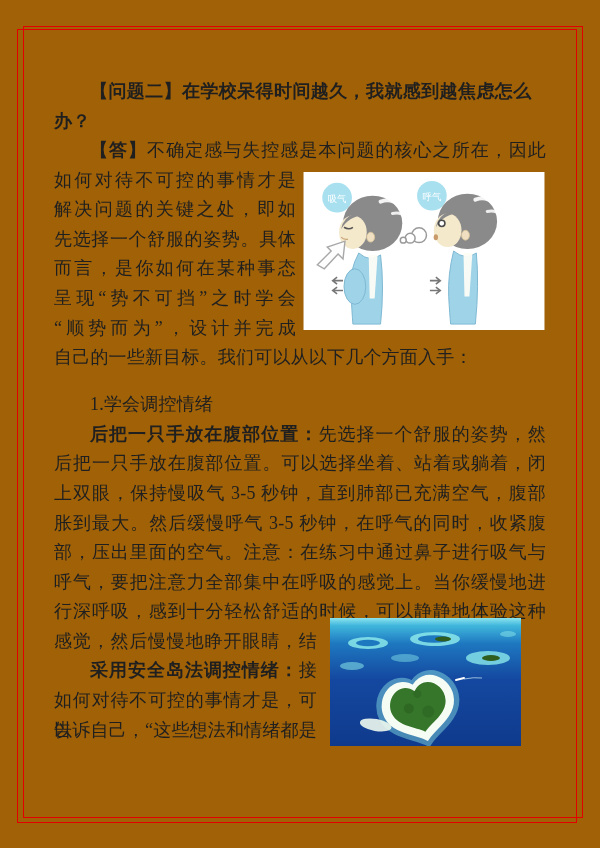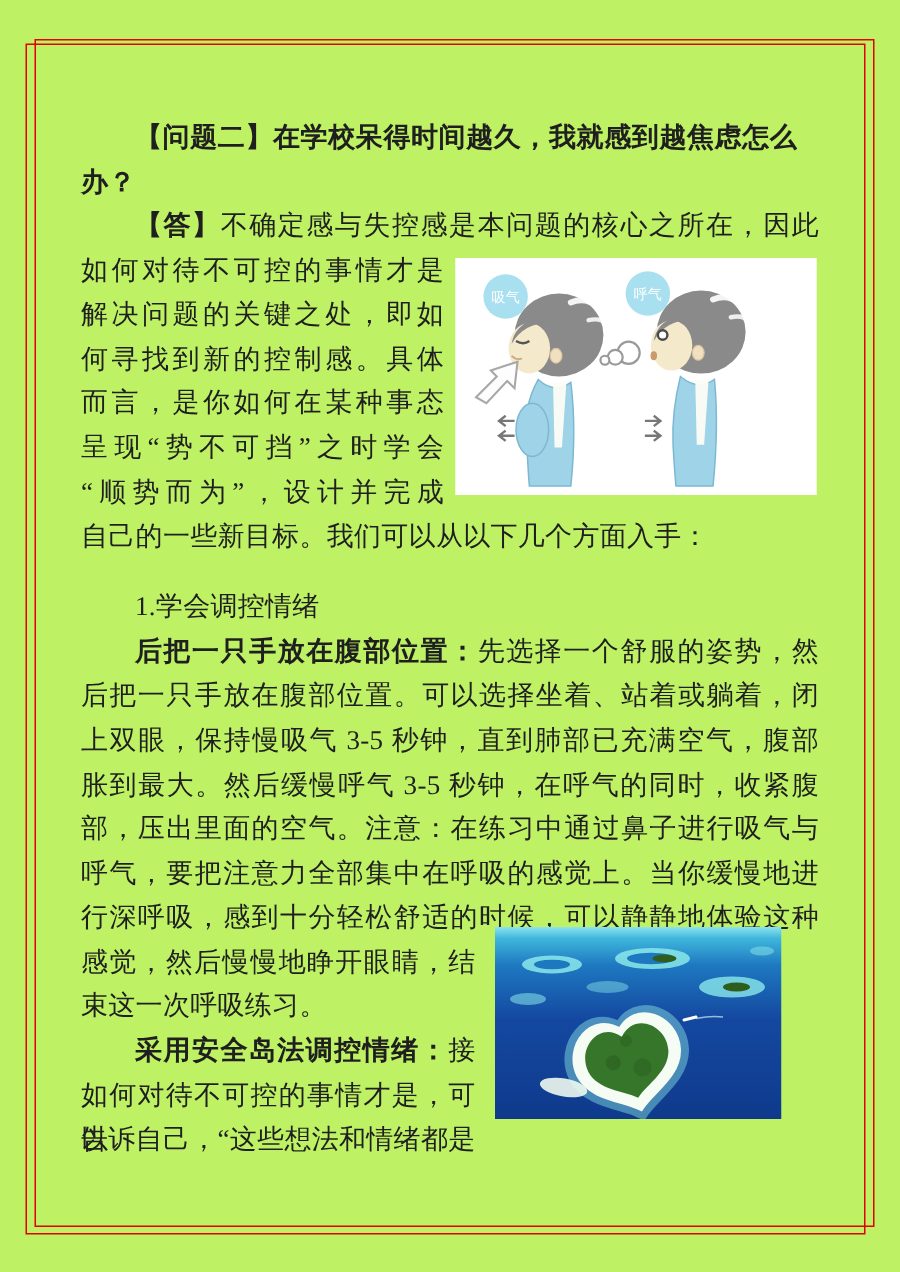--- a/index.html
+++ b/index.html
@@ -1,17 +1,17 @@
 <!DOCTYPE html>
 <html><head>
 <meta charset="utf-8">
 <style>
   html,body { margin:0; padding:0; background:#ffffff; }
   .page {
-    position:relative; width:600px; height:848px; background:#bef264;
+    position:relative; width:600px; height:848px; background:#a16207;
     overflow:hidden;
     font-family:"Liberation Serif","DejaVu Serif",serif;
     color:#1f1f1f;
   }
   .frame { position:absolute; border:1.6px solid #e30000; pointer-events:none; }
   .frame-a { left:17px; top:29px; width:558px; height:792px; }
   .frame-b { left:23px; top:26px; width:558px; height:790px; }
 
   .content { position:absolute; left:54px; top:0; width:492px; }
 
@@ -39,40 +39,39 @@
 
   <div class="content">
     <div class="line title-line first-title indent">【问题二】在学校呆得时间越久，我就感到越焦虑怎么</div>
     <div class="line title-line">办？</div>
 
     <div class="line indent justify"><b>【答】</b><span>不确定感与失控感是本问题的核心之所在，因此</span></div>
 
     <div class="wrap-col">
         <div class="line justify">如何对待不可控的事情才是</div>
         <div class="line justify">解决问题的关键之处，即如</div>
-        <div class="line justify">何寻找到新的控制感。具体</div>
+        <div class="line justify">先选择一个舒服的姿势。具体</div>
         <div class="line justify">而言，是你如何在某种事态</div>
         <div class="line justify">呈现“势不可挡”之时学会</div>
         <div class="line justify">“顺势而为”，设计并完成</div>
       </div>
 
     <div class="line">自己的一些新目标。我们可以从以下几个方面入手：</div>
 
     <div class="line heading-line indent">1.学会调控情绪</div>
 
     <div>
         <div class="line indent justify"><b>后把一只手放在腹部位置：</b>先选择一个舒服的姿势，然</div>
         <div class="line justify">后把一只手放在腹部位置。可以选择坐着、站着或躺着，闭</div>
         <div class="line justify">上双眼，保持慢吸气 3-5 秒钟，直到肺部已充满空气，腹部</div>
         <div class="line justify">胀到最大。然后缓慢呼气 3-5 秒钟，在呼气的同时，收紧腹</div>
         <div class="line justify">部，压出里面的空气。注意：在练习中通过鼻子进行吸气与</div>
         <div class="line justify">呼气，要把注意力全部集中在呼吸的感觉上。当你缓慢地进</div>
         <div class="line justify">行深呼吸，感到十分轻松舒适的时候，可以静静地体验这种</div>
         <div class="line short justify">感觉，然后慢慢地睁开眼睛，结</div>
-        <div class="line short">束这一次呼吸练习。</div>
       </div>
 
     <div>
         <div class="line indent short justify"><b>采用安全岛法调控情绪：</b>接</div>
         <div class="line short justify">如何对待不可控的事情才是，可以</div>
         <div class="line short justify">告诉自己，“这些想法和情绪都是</div>
       </div>
   </div>
 
   <svg class="illu illu-breathing" viewBox="0 0 244 160">

